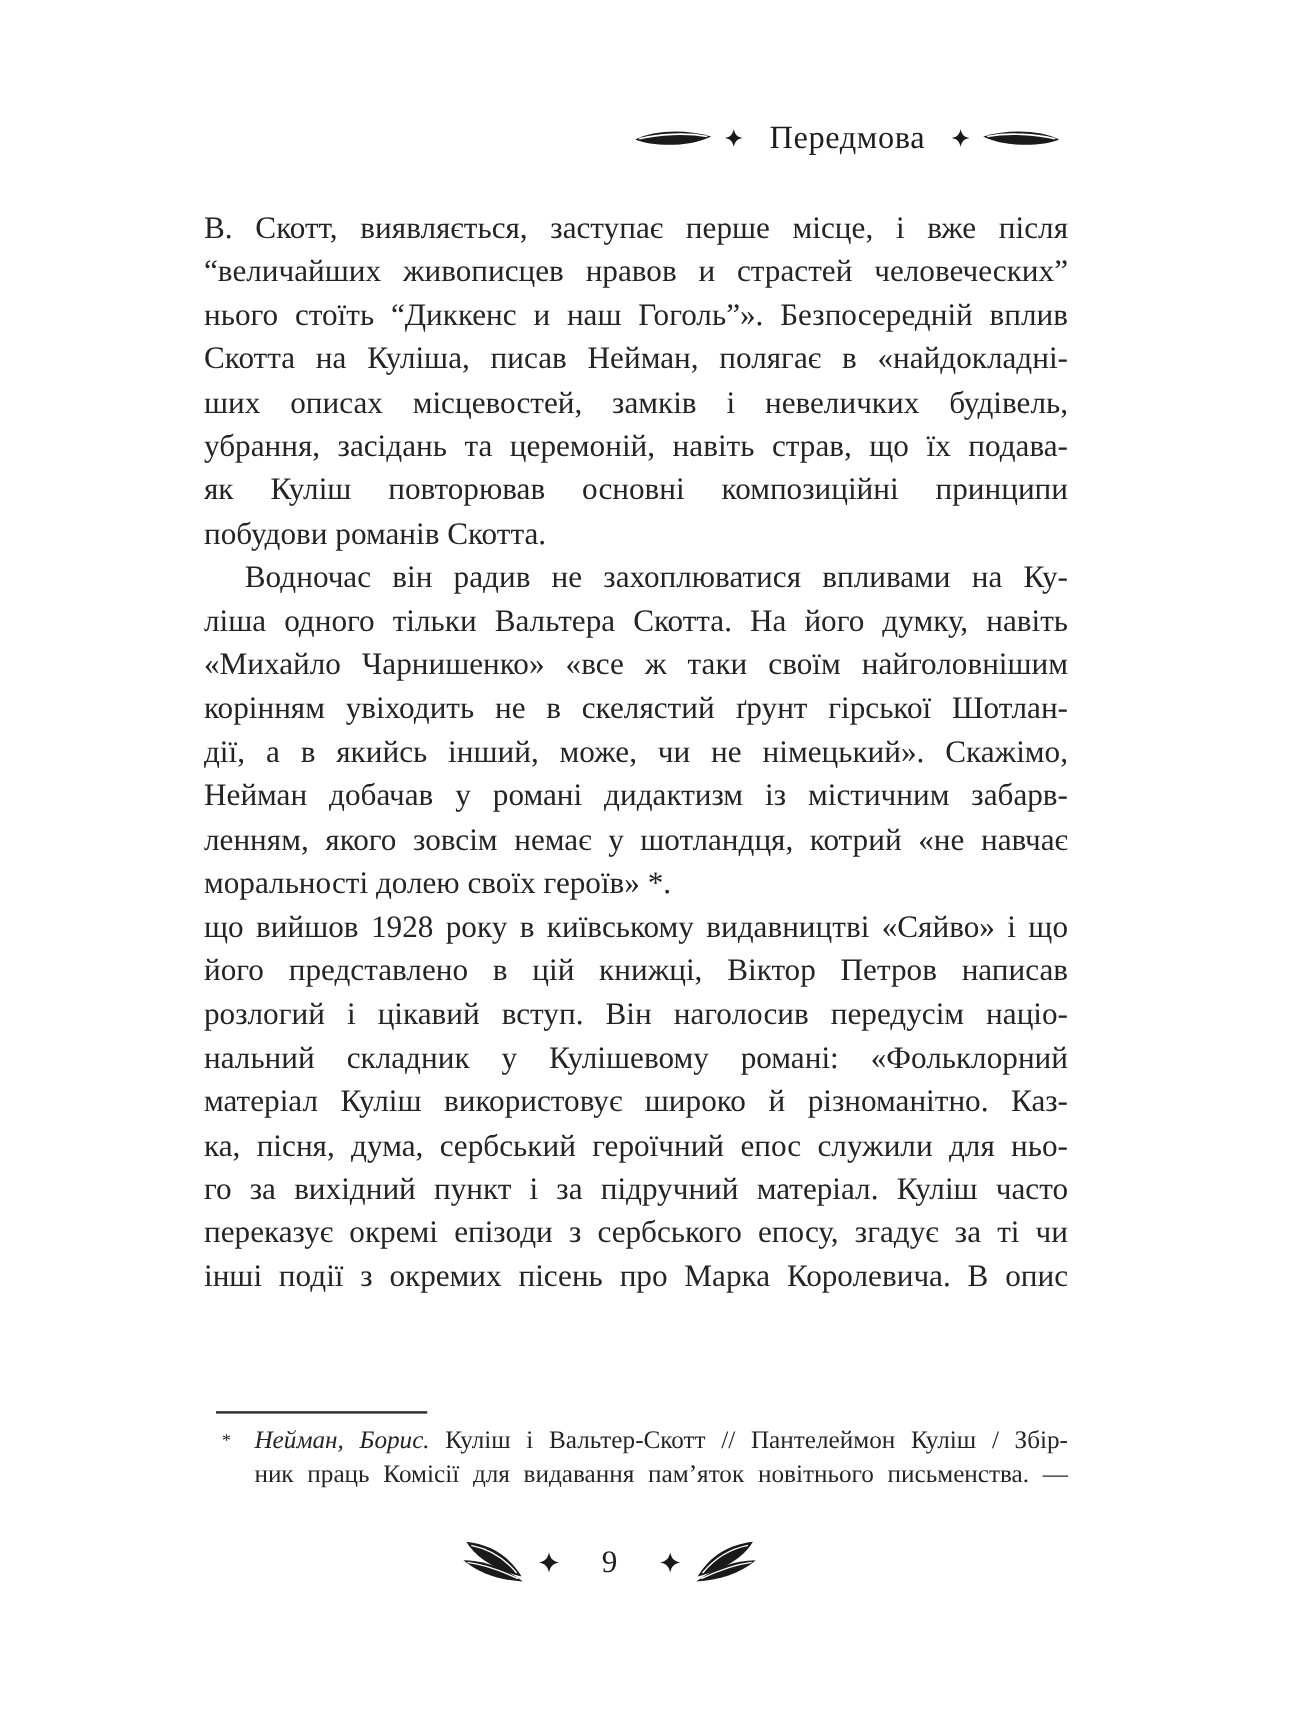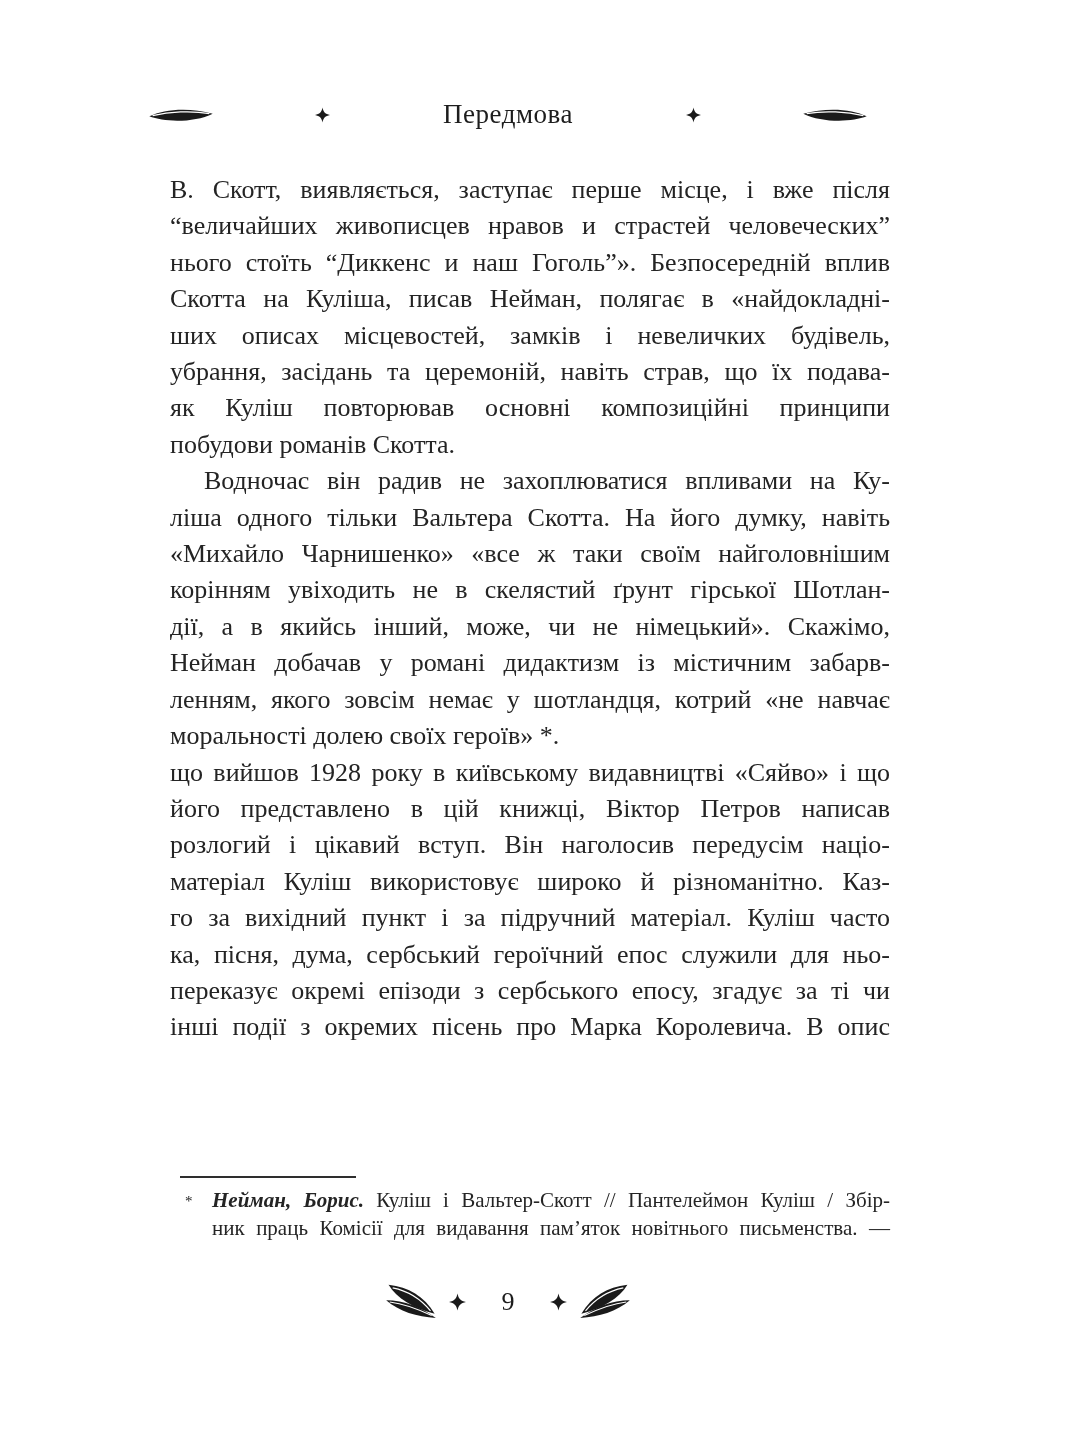--- a/index.html
+++ b/index.html
@@ -8,22 +8,22 @@
     background: #ffffff;
     font-family: "Liberation Serif", "DejaVu Serif", serif;
     color: #242424;
     overflow: hidden;
     position: relative;
   }
   .page { position: absolute; inset: 0; background: #ffffff; }
 
   
   .chapter-header {
-    position: absolute; top: 99px; left: 148px; width: 720px;
-    display: flex; align-items: center; justify-content: space-between;
+    position: absolute; top: 99px; left: 164px; width: 720px;
+    display: flex; align-items: center; justify-content: flex-end;
   }
   .chapter-title {
     font-size: 27px; letter-spacing: 0.5px; color: #1d1d1d;
     margin: 0 22px; white-space: nowrap;
   }
   .orn { display: block; }
   .diamond-l { margin-left: 10px; }
   .diamond-r { margin-right: 10px; }
 
   
@@ -58,21 +58,21 @@
   }
   .footnote .fline {
     text-align: justify;
     text-align-last: justify;
     -moz-text-align-last: justify;
   }
   .footnote .fline.end {
     text-align-last: left;
     -moz-text-align-last: left;
   }
-  .footnote .it { font-style: italic; font-weight: bold; }
+  .footnote .it { font-style: italic; }
 
   
   .page-footer {
     position: absolute; top: 1282px; left: 148px; width: 720px;
     display: flex; align-items: center; justify-content: center;
   }
   .page-number {
     font-size: 26px; color: #1d1d1d; margin: 0 32px;
     min-width: 20px; text-align: center;
   }
@@ -117,23 +117,24 @@
       <div class="line">ліша одного тільки Вальтера Скотта. На його думку, навіть</div>
       <div class="line">«Михайло Чарнишенко» «все ж таки своїм найголовнішим</div>
       <div class="line">корінням увіходить не в скелястий ґрунт гірської Шотлан-</div>
       <div class="line">дії, а в якийсь інший, може, чи не німецький». Скажімо,</div>
       <div class="line">Нейман добачав у романі дидактизм із містичним забарв-</div>
       <div class="line">ленням, якого зовсім немає у шотландця, котрий «не навчає</div>
       <div class="line end">моральності долею своїх героїв» *.</div>
       <div class="line">що вийшов 1928 року в київському видавництві «Сяйво» і що</div>
       <div class="line">його представлено в цій книжці, Віктор Петров написав</div>
       <div class="line">розлогий і цікавий вступ. Він наголосив передусім націо-</div>
+      <div class="line">нальний складник у Кулішевому романі: «Фольклорний</div>
       <div class="line">матеріал Куліш використовує широко й різноманітно. Каз-</div>
+      <div class="line">ка, пісня, дума, сербський героїчний епос служили для ньо-</div>
       <div class="line">го за вихідний пункт і за підручний матеріал. Куліш часто</div>
-      <div class="line">ка, пісня, дума, сербський героїчний епос служили для ньо-</div>
       <div class="line">переказує окремі епізоди з сербського епосу, згадує за ті чи</div>
       <div class="line">інші події з окремих пісень про Марка Королевича. В опис</div>
     </div>
 
   <div class="footnote-rule"></div>
   <div class="footnote">
     <span class="fn-marker">*</span>
     <div>
         <div class="fline"><span class="it">Нейман, Борис.</span><span> Куліш і Вальтер-Скотт // Пантелеймон Куліш / Збір-</span></div>
         <div class="fline"><span>ник праць Комісії для видавання пам’яток новітнього письменства. —</span></div>

